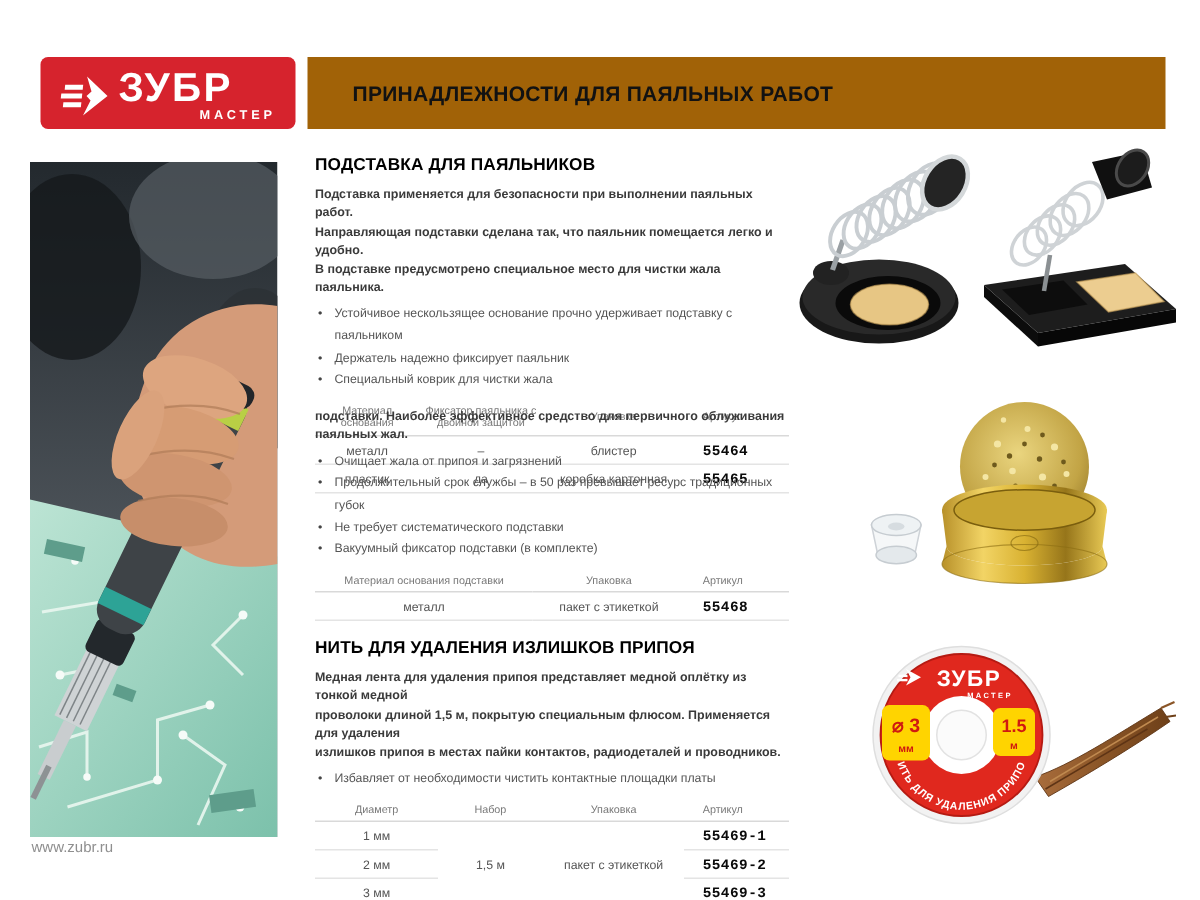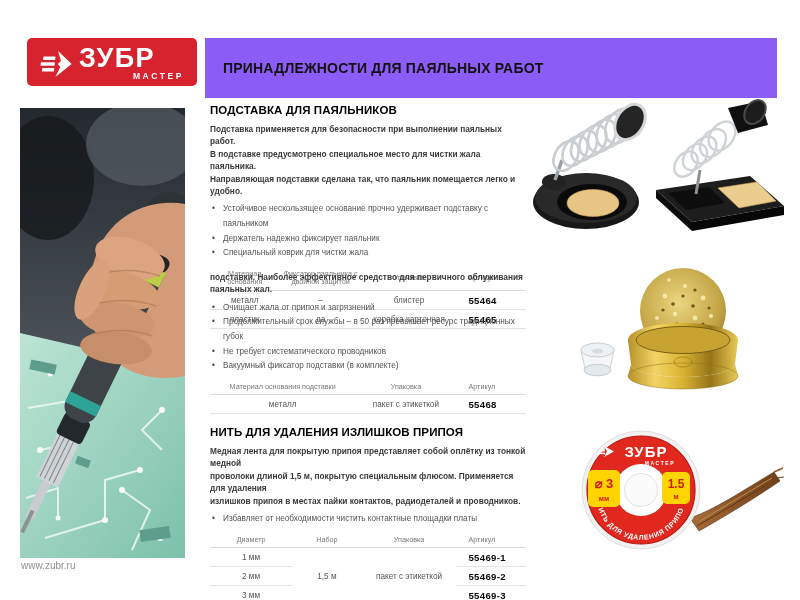--- a/index.html
+++ b/index.html
@@ -19,22 +19,22 @@
     position:absolute; left:52px; top:5px; color:#fff; font-weight:bold;
     font-size:27px; letter-spacing:1.5px;
   }
   .logo-sub {
     position:absolute; right:13px; bottom:5px; color:#fff; font-weight:bold;
     font-size:8.5px; letter-spacing:2.6px;
   }
 
   
   .header-bar {
-    position:absolute; left:205px; top:38px; width:572px; height:60px;
-    background:#8b5cf6; display:flex; align-items:center; padding-left:18px;
+    position:absolute; left:205px; top:38px; width:572px; height:48px;
+    background:#a16207; display:flex; align-items:center; padding-left:30px;
   }
   .header-title { font-weight:bold; font-size:14px; color:#121212; letter-spacing:0.2px; }
 
   
   .photo { position:absolute; left:20px; top:108px; width:165px; height:450px; }
   .website { position:absolute; left:21px; top:560px; font-size:10px; color:#8f8f8f; }
 
   
   .section { position:absolute; left:210px; width:316px; }
   #sec-stand   { top:104px; }
@@ -56,21 +56,21 @@
   .spec-table { width:100%; border-collapse:collapse; margin-top:8px; table-layout:fixed; }
   .spec-table th {
     font-weight:normal; font-size:7.2px; color:#787878; text-align:center;
     padding:1px 2px 3px; border-bottom:1px solid #d9d9d9; line-height:8.6px;
   }
   .spec-table td {
     font-size:8.2px; color:#555; text-align:center; padding:3.5px 2px;
     border-bottom:1px solid #e4e4e4; vertical-align:middle;
   }
   .spec-table .sku-col { text-align:left; padding-left:12px; }
-  .spec-table td.sku { font-weight:bold; color:#0a0a0a; font-size:9.6px; letter-spacing:0.3px; }
+  .spec-table td.sku { font-weight:bold; color:#0a0a0a; font-size:9.6px; letter-spacing:0.3px;font-family:Liberation Mono, monospace; }
 
   
   .img-stands  { position:absolute; left:528px; top:98px;  width:260px; height:152px; }
   .img-cleaner { position:absolute; left:565px; top:266px; width:185px; height:142px; }
   .img-wick    { position:absolute; left:572px; top:420px; width:212px; height:160px; }
 </style>
 </head>
 <body>
 
 <div class="page">
@@ -162,22 +162,22 @@
     </g>
     <ellipse cx="72" cy="182" rx="13" ry="32" fill="#daa27c" transform="rotate(24 72 182)"></ellipse>
   </svg>
 
   <div class="website">www.zubr.ru</div>
 
   <section class="section" id="sec-stand">
     <h2>ПОДСТАВКА ДЛЯ ПАЯЛЬНИКОВ</h2>
     <div class="desc">
       <p>Подставка применяется для безопасности при выполнении паяльных работ.</p>
+      <p>Направляющая подставки сделана так, что паяльник помещается легко и удобно.</p>
       <p>В подставке предусмотрено специальное место для чистки жала паяльника.</p>
-      <p>Направляющая подставки сделана так, что паяльник помещается легко и удобно.</p>
     </div>
     <ul class="bullets">
       <li>Устойчивое нескользящее основание прочно удерживает подставку с паяльником</li>
       <li>Держатель надежно фиксирует паяльник</li>
       <li>Специальный коврик для чистки жала</li>
     </ul>
     <table class="spec-table">
       <colgroup>
           <col style="width:22%">
           <col style="width:26%">
@@ -209,21 +209,21 @@
     </table>
   </section>
 
   <section class="section" id="sec-cleaner">
     <div class="desc">
       <p>подставки. Наиболее эффективное средство для первичного облуживания паяльных жал.</p>
     </div>
     <ul class="bullets">
       <li>Очищает жала от припоя и загрязнений</li>
       <li>Продолжительный срок службы – в 50 раз превышает ресурс традиционных губок</li>
-      <li>Не требует систематического проводников</li>
+      <li>Не требует систематического подставки</li>
       <li>Вакуумный фиксатор подставки (в комплекте)</li>
     </ul>
     <table class="spec-table">
       <colgroup>
           <col style="width:46%">
           <col style="width:32%">
           <col style="width:22%">
         </colgroup>
       <thead>
         <tr>
@@ -238,21 +238,21 @@
           <td>пакет с этикеткой</td>
           <td class="sku sku-col">55468</td>
         </tr>
       </tbody>
     </table>
   </section>
 
   <section class="section" id="sec-wick">
     <h2>НИТЬ ДЛЯ УДАЛЕНИЯ ИЗЛИШКОВ ПРИПОЯ</h2>
     <div class="desc">
-      <p>Медная лента для покрытую припоя представляет собой оплётку из тонкой медной</p>
+      <p>Медная лента для удаления припоя представляет медной оплётку из тонкой медной</p>
       <p>проволоки длиной 1,5 м, покрытую специальным флюсом. Применяется для удаления</p>
       <p>излишков припоя в местах пайки контактов, радиодеталей и проводников.</p>
     </div>
     <ul class="bullets">
       <li>Избавляет от необходимости чистить контактные площадки платы</li>
     </ul>
     <table class="spec-table">
       <colgroup>
           <col style="width:26%">
           <col style="width:22%">

